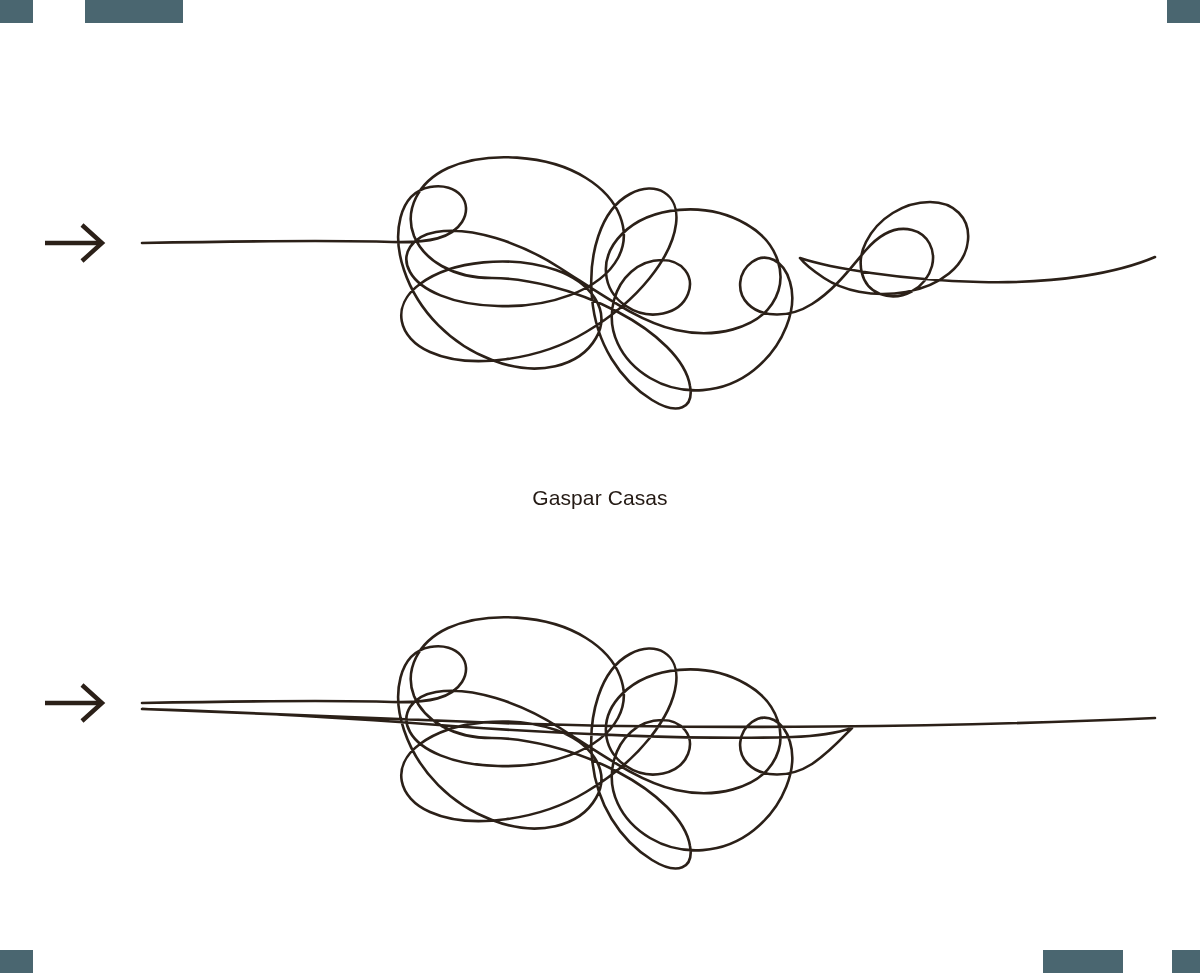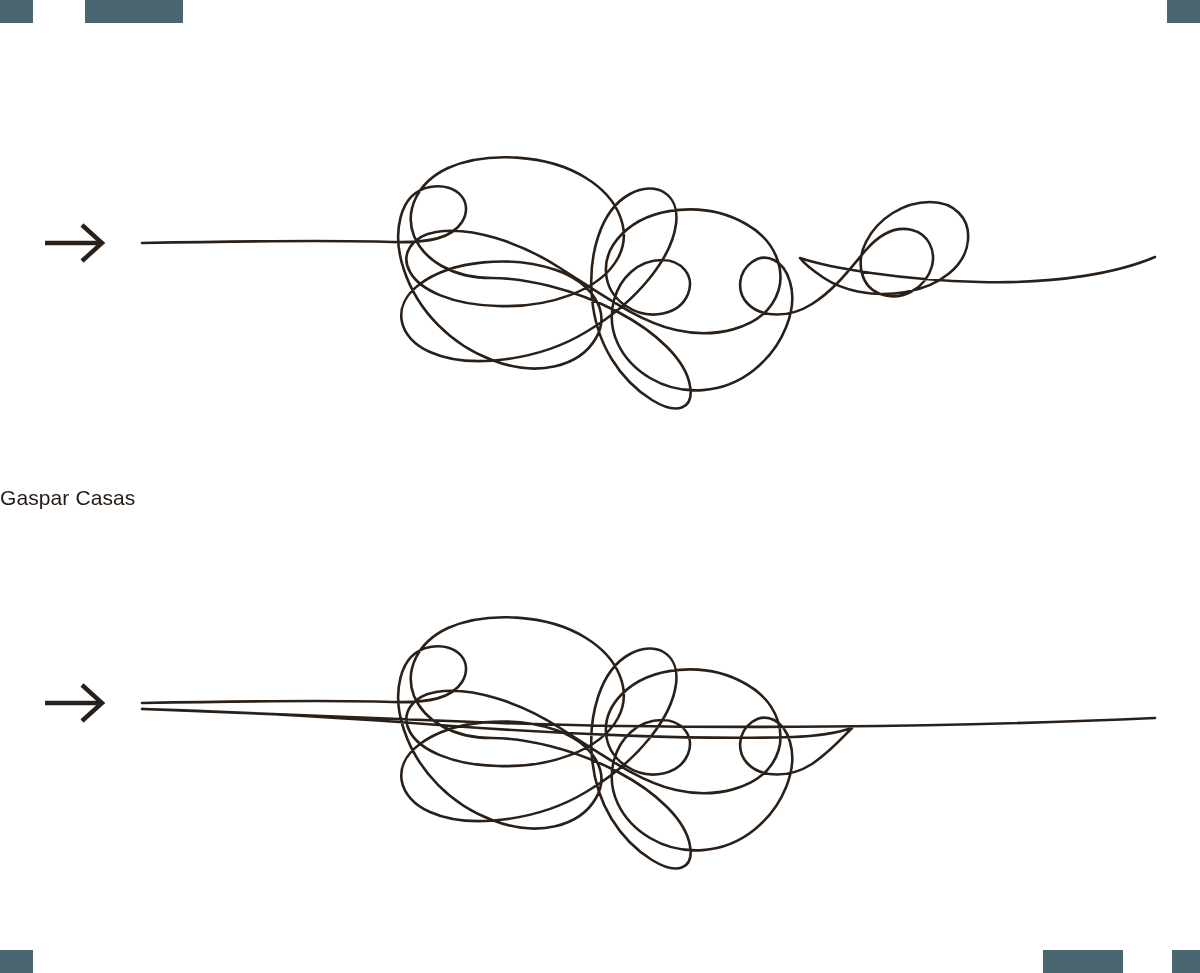--- a/index.html
+++ b/index.html
@@ -66,20 +66,21 @@
     stroke: #2b2018;
     stroke-width: 4.4;
     stroke-linecap: butt;
     stroke-linejoin: miter;
   }
 
   .panel-caption {
     position: absolute;
     left: 0;
     width: 1200px;
+    text-align: center;
     font-size: 21px;
     line-height: 26px;
     letter-spacing: 0.1px;
     color: #241a14;
     white-space: nowrap;
   }
   #caption-top    { top: 425px; }
 </style>
 </head>
 <body>

